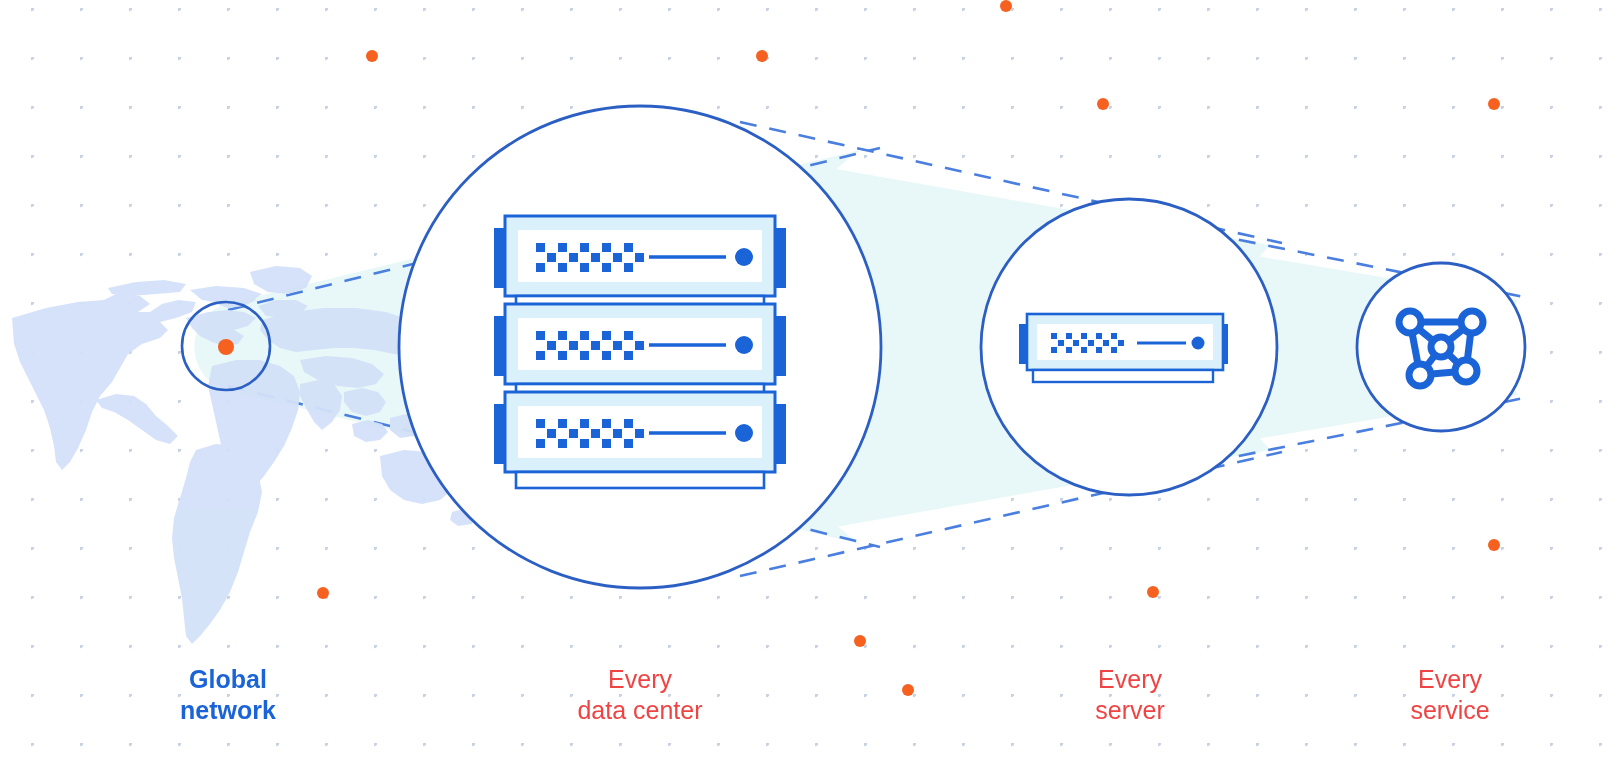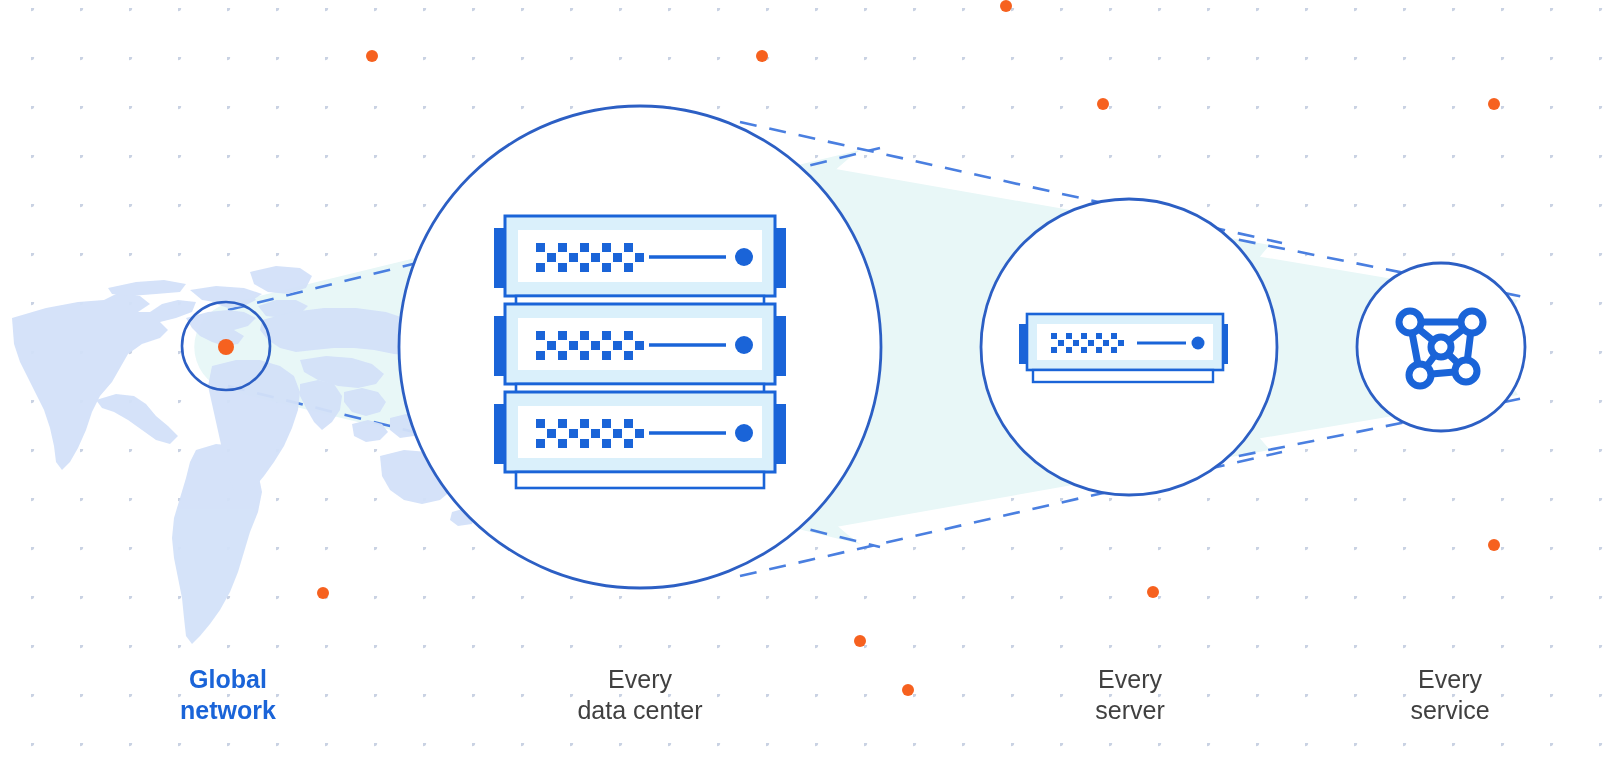--- a/index.html
+++ b/index.html
@@ -39,21 +39,21 @@
     font-size: 25px;
     line-height: 31px;
     font-weight: 400;
     white-space: pre-line;
   }
   .label.global {
     color: #1a64d8;
     font-weight: 700;
   }
   .label.dark {
-    color: #404040;
+    color: #ef4444;
   }
   .lbl-global { left: 128px; top: 664px; width: 200px; }
   .lbl-dc     { left: 540px; top: 664px; width: 200px; }
   .lbl-srv    { left: 1030px; top: 664px; width: 200px; }
   .lbl-svc    { left: 1350px; top: 664px; width: 200px; }
 </style>
 </head>
 <body>
 
 <div id="stage">

